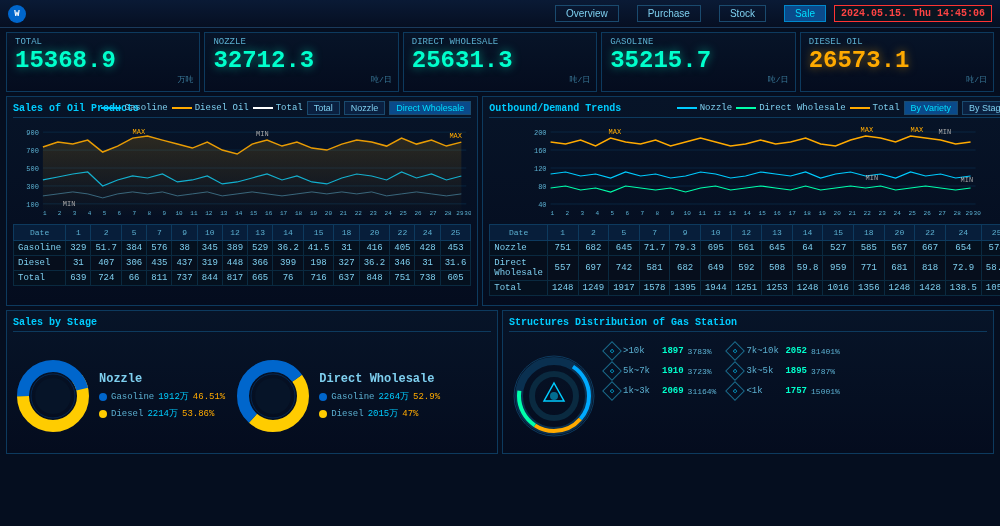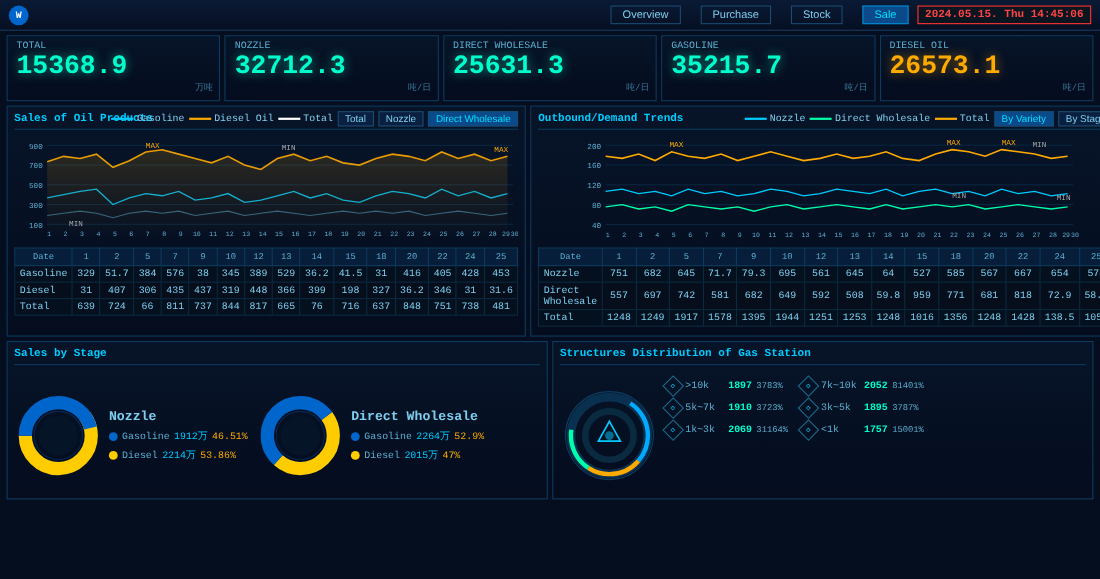--- a/index.html
+++ b/index.html
@@ -481,21 +481,21 @@
             <td class="total-val">737</td>
             <td class="total-val">844</td>
             <td class="total-val">817</td>
             <td class="total-val">665</td>
             <td class="total-val">76</td>
             <td class="total-val">716</td>
             <td class="total-val">637</td>
             <td class="total-val">848</td>
             <td class="total-val">751</td>
             <td class="total-val">738</td>
-            <td class="total-val">481</td>
+            <td class="total-val">605</td>
       </tr>
     </tbody>
       </table>
   </div>
 
   <div class="chart-panel" style="position:relative;">
     <div class="panel-title">Outbound/Demand Trends</div>
     <div class="panel-controls">
       <div class="legend-item">
         <div class="legend-dot" style="background:#00ccff;"></div>

